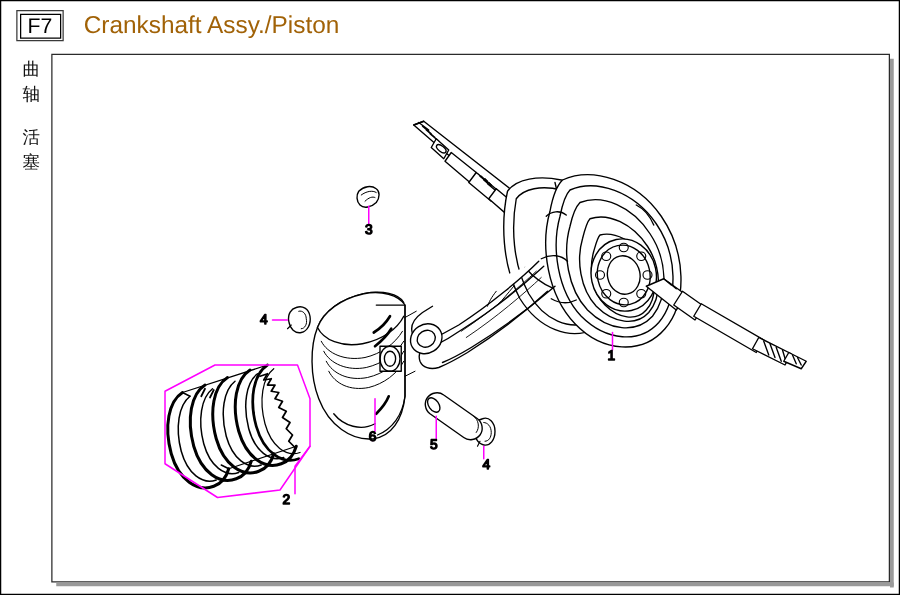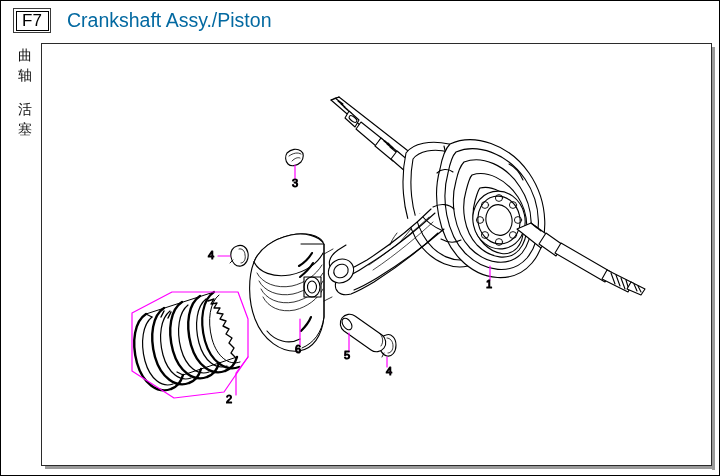--- a/index.html
+++ b/index.html
@@ -53,21 +53,21 @@
     line-height: 1;
     color: #000000;
     letter-spacing: 0px;
   }
   #page-title {
     position: absolute;
     left: 66px;
     top: 7px;
     font-size: 19.5px;
     line-height: 25px;
-    color: #0369a1;
+    color: #a16207;
     white-space: nowrap;
   }
 
   
   #side-label {
     position: absolute;
     left: 10px;
     top: 44px;
     width: 28px;
     text-align: center;

